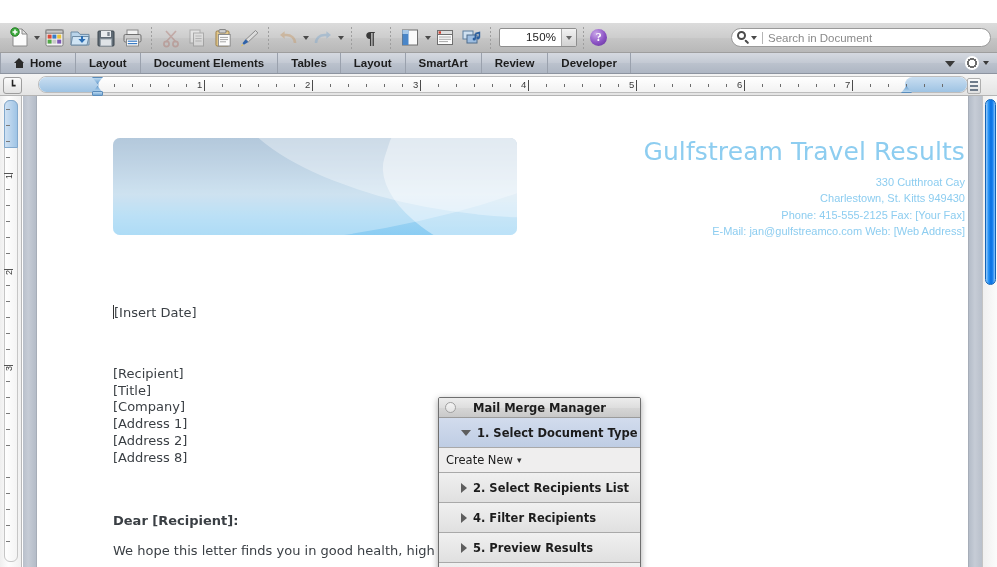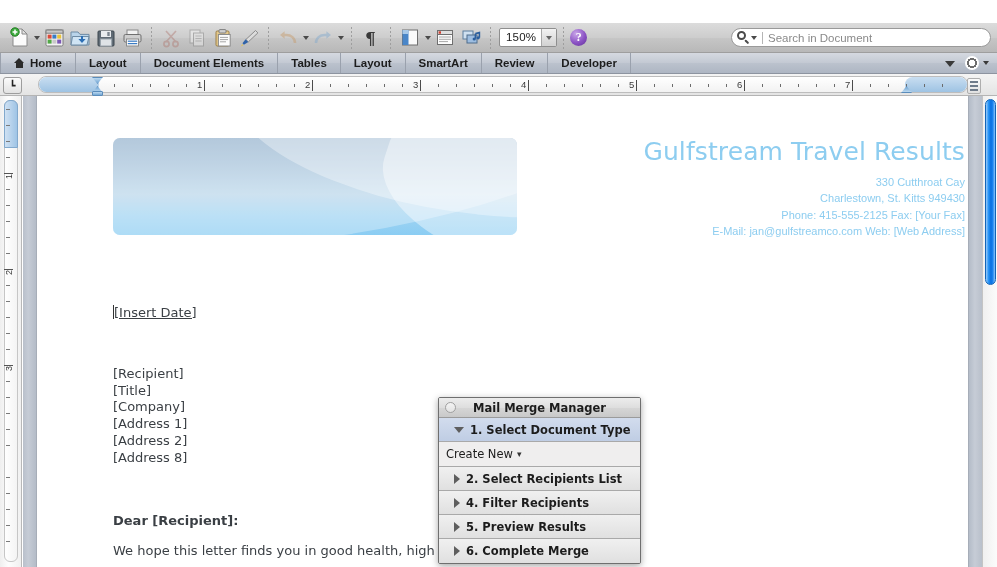--- a/index.html
+++ b/index.html
@@ -47,21 +47,21 @@
   .tgroup{ display:flex; align-items:center; height:30px; }
   .tsep{ width:1px; height:22px; margin:0 6px;
     background:repeating-linear-gradient(to bottom,#9e9e9e 0 2px, transparent 2px 4px); }
   .tbtn{ width:26px;height:26px; display:flex;align-items:center;justify-content:center; position:relative; }
   .tarrow{ width:9px;height:26px; display:flex;align-items:center;justify-content:center; }
   .tarrow::after{ content:""; border-left:3.5px solid transparent; border-right:3.5px solid transparent; border-top:4px solid #4a4a4a;}
   .zoombox{
     display:flex; align-items:center; height:19px; margin-left:2px;
     border:1px solid #8e8e8e; border-radius:2px; background:#fff;
   }
-  .zoomval{ font-size:11.5px; color:#1b1b1b; padding:0 5px 0 6px; line-height:17px; letter-spacing:.2px;}
+  .zoomval{ font-size:11.5px; color:#1b1b1b; padding:0 5px 0 6px; line-height:17px; letter-spacing:.2px;margin-left:20px;}
   .zoomarrow{ width:15px;height:17px; background:linear-gradient(to bottom,#f2f2f2,#d2d2d2);
     border-left:1px solid #a8a8a8; display:flex;align-items:center;justify-content:center;}
   .zoomarrow::after{content:""; border-left:3px solid transparent;border-right:3px solid transparent;border-top:4px solid #666;}
   .helpbtn{ width:17px;height:17px;border-radius:50%;
     background:radial-gradient(circle at 35% 28%, #c9a6e8 0%, #8b52c4 55%, #5f2f96 100%);
     color:#fff; font-size:12px; font-weight:bold; display:flex;align-items:center;justify-content:center;
     font-family:"Liberation Serif",serif;}
   .searchwrap{ margin-left:auto; display:flex; align-items:center;
     height:19px; width:260px; border:1px solid #9a9a9a; border-radius:10px;
     background:#fff; padding:0 2px 0 5px;}
@@ -184,21 +184,21 @@
   .hdr-right{
     position:absolute; right:9px; top:42px; width:470px; text-align:right;
   }
   .company{
     font-size:25px; color:#8dcdf0; letter-spacing:.1px; line-height:1.08;
     font-family:"DejaVu Sans", sans-serif; font-weight:400;
   }
   .addr{ font-size:11px; color:#8dcdf0; line-height:1.48; margin-top:9px; }
 
   .doctxt{ position:absolute; left:76px; font-size:13px; color:#3a3f44; font-family:"DejaVu Sans",sans-serif; }
-  .insertdate{ top:209px;text-decoration:underline; }
+  .insertdate{ top:209px; }
   .caret{ display:inline-block; width:1px; height:14px; background:#333; vertical-align:-2px; margin-right:0px;}
   .recipblock{ top:270px; line-height:1.285; }
   .salut{ top:417px; font-weight:bold; }
   .para1{ top:447px; }
 
   
   .mmm{
     position:absolute; left:415px; top:301px; width:203px;
     border:1px solid #6f6f6f; border-radius:2px;
     box-shadow:0 2px 7px rgba(0,0,0,.35);
@@ -208,21 +208,21 @@
   .mmm-title{
     height:20px; display:flex; align-items:center; position:relative;
     background:linear-gradient(to bottom,#ececec 0%,#dedede 50%,#d6d6d6 51%,#c9c9c9 100%);
     border-bottom:1px solid #9b9b9b;
   }
   .mmm-close{ width:11px;height:11px;border-radius:50%; margin-left:6px;
     background:linear-gradient(to bottom,#f4f4f4,#e2e2e2); border:1px solid #a0a0a0;}
   .mmm-title span{ position:absolute; left:0; right:0; text-align:center;
     font-size:11.5px; font-weight:bold; color:#1c1c1c; }
   .mmm-step{
-    height:24px; display:flex; align-items:center; gap:6px; padding-left:15px;
+    height:30px; display:flex; align-items:center; gap:6px; padding-left:22px;
     font-size:11.5px; font-weight:bold; color:#1c1c1c;
     background:linear-gradient(to bottom,#f0f0f0,#e0e0e0);
     border-bottom:1px solid #a9a9a9;
   }
   .mmm-step.active{ background:linear-gradient(to bottom,#d2dced,#bfcde4); }
   .tri-d{ width:0;height:0;border-left:5px solid transparent;border-right:5px solid transparent;border-top:6px solid #5e5e5e;}
   .tri-r{ width:0;height:0;border-top:5px solid transparent;border-bottom:5px solid transparent;border-left:6px solid #5e5e5e;}
   .mmm-body{
     height:25px; display:flex; align-items:center; padding-left:7px;
     background:#efeeee; border-bottom:1px solid #a9a9a9;

